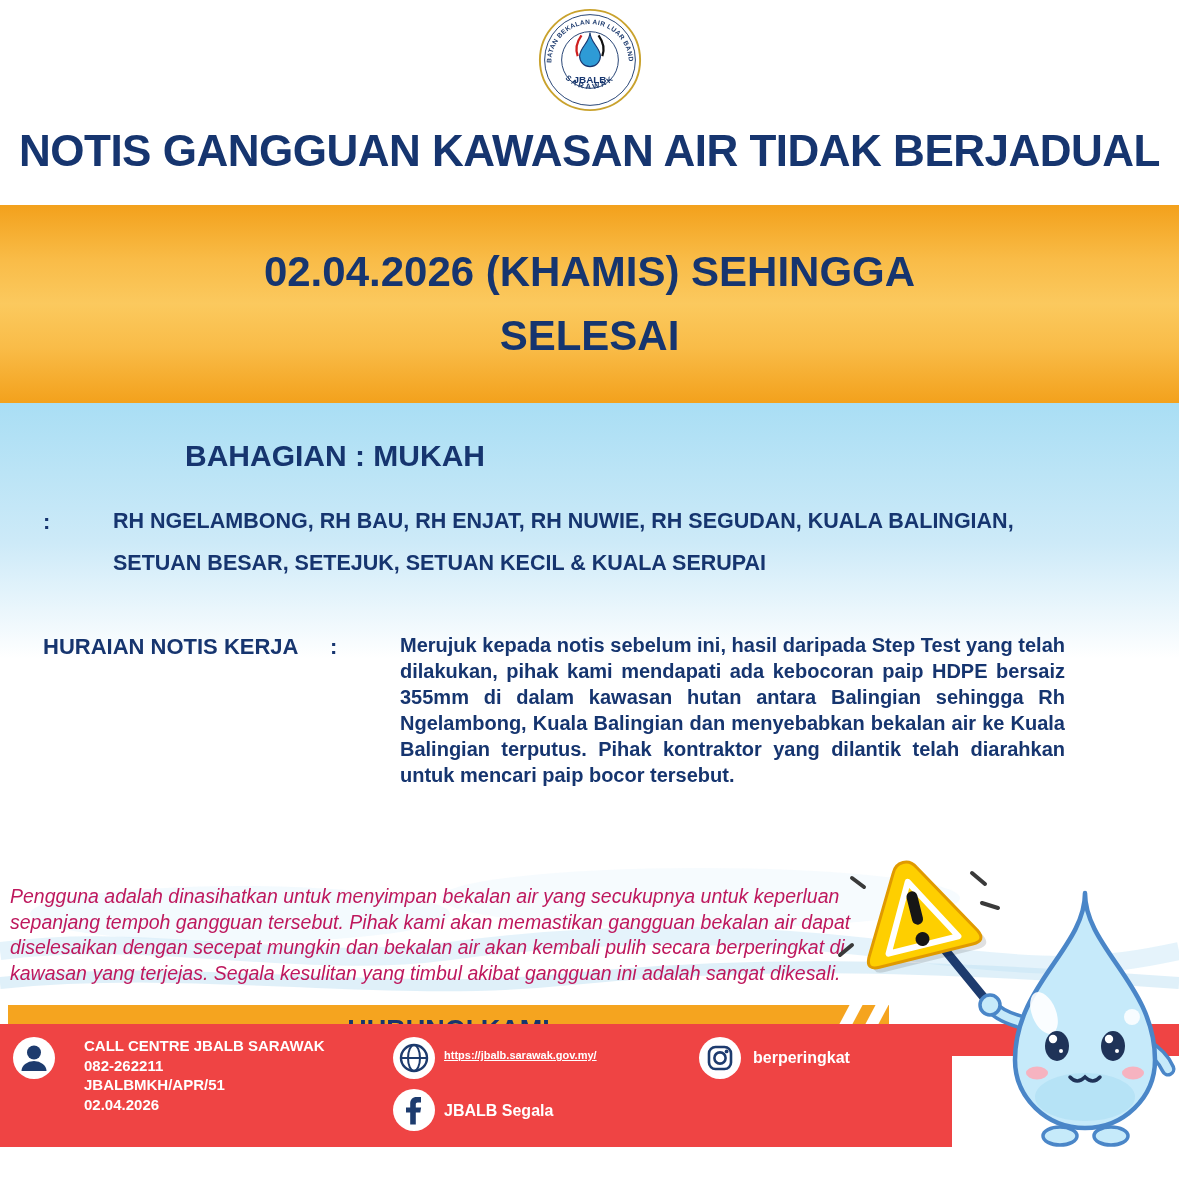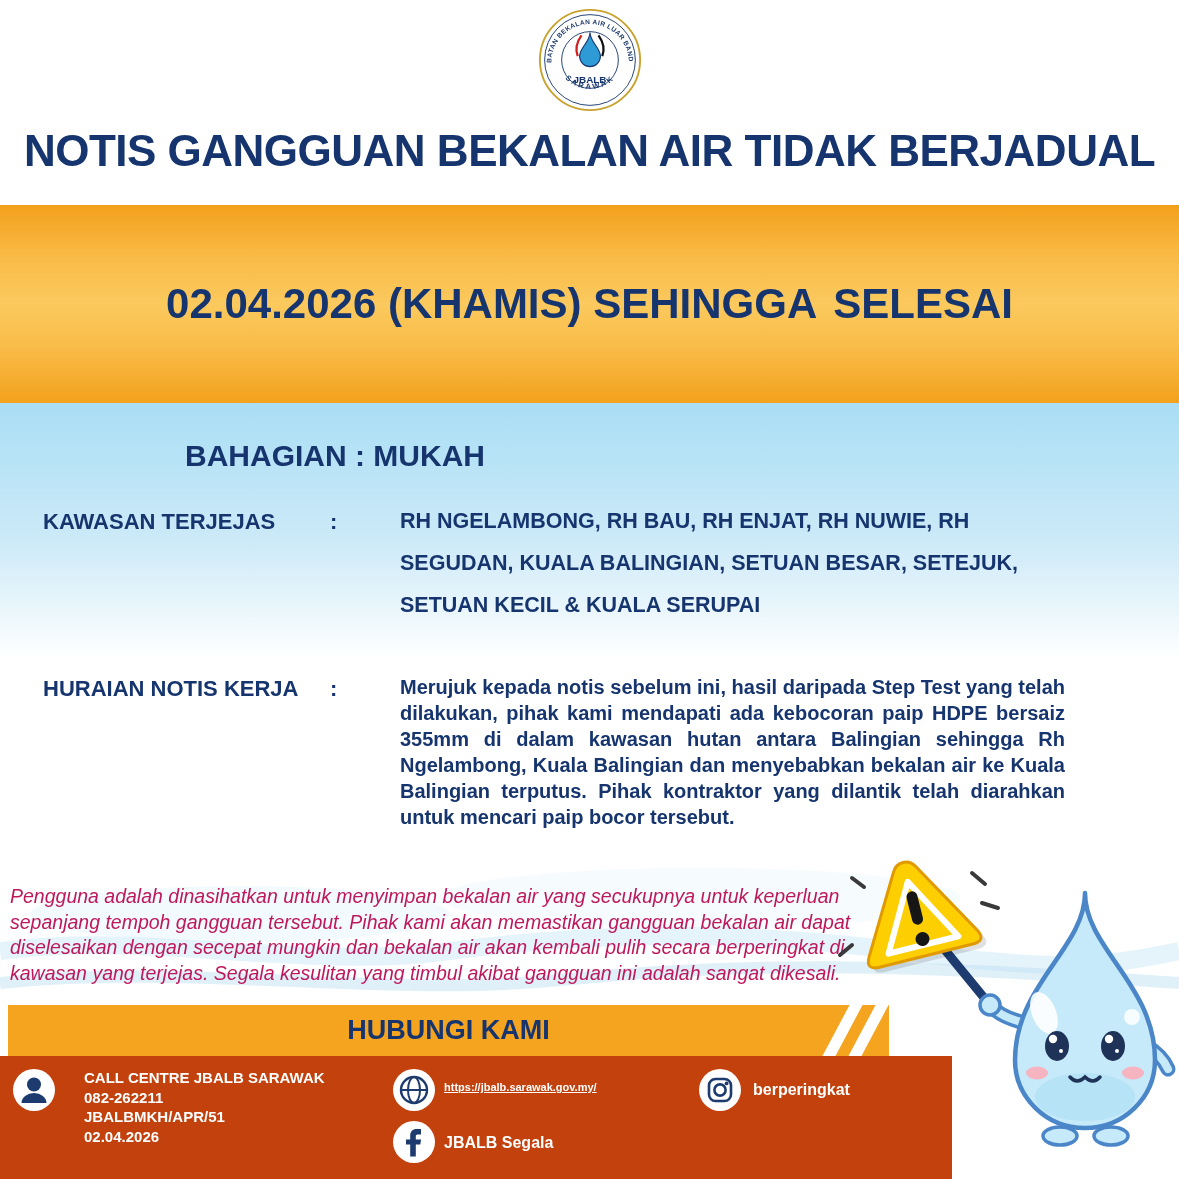--- a/index.html
+++ b/index.html
@@ -7,21 +7,21 @@
   .poster{position:relative;width:1179px;height:1179px;overflow:hidden;background:#ffffff;}
 
   
   .logo{position:absolute;top:8px;left:50%;transform:translateX(-50%);width:104px;height:104px;}
   .title{position:absolute;top:126px;left:0;width:100%;text-align:center;
          font-size:44px;font-weight:bold;color:#16356f;letter-spacing:-0.5px;}
 
   
   .date-banner{position:absolute;top:205px;left:0;width:100%;height:198px;
     background:linear-gradient(180deg,#f3a11c 0%,#f9bc48 28%,#fbc95e 50%,#f9bc48 72%,#f3a11c 100%);
-    display:flex;flex-direction:row;align-items:center;justify-content:center;gap:16px;
+    display:flex;flex-direction:column;align-items:center;justify-content:center;gap:16px;
     color:#16356f;font-weight:bold;font-size:42px;text-align:center;}
 
   
   .content{position:absolute;top:403px;left:0;width:100%;height:465px;
     background:linear-gradient(180deg,#a9def4 0%,#cdeaf8 30%,#ffffff 55%,#ffffff 100%);
     color:#16356f;font-weight:bold;}
   .region-row{display:flex;justify-content:space-between;padding:36px 150px 0 185px;font-size:30px;}
   .field{display:flex;padding-left:43px;padding-right:114px;}
   .field .flabel{width:287px;flex:none;font-size:22px;line-height:30px;}
   .field .fcolon{width:70px;flex:none;font-size:22px;line-height:30px;}
@@ -38,21 +38,21 @@
     font-style:italic;color:#be185d;font-size:19.5px;line-height:25.5px;}
 
   
   .hubungi{position:absolute;top:1005px;left:8px;width:881px;height:51px;background:#f5a41f;z-index:2;
     display:flex;align-items:center;justify-content:center;color:#16356f;font-weight:bold;font-size:27px;}
   .slash{position:absolute;top:0;height:51px;width:13px;background:#ffffff;transform:skewX(-28deg);}
   .slash.s1{right:40px;}
   .slash.s2{right:14px;}
 
   
-  .footer{position:absolute;top:1056px;left:0;width:100%;height:123px;background:#c2410c;z-index:2;color:#ffffff;}
+  .footer{position:absolute;top:1024px;left:0;width:100%;height:123px;background:#ef4444;z-index:2;color:#ffffff;}
   .white-patch{position:absolute;top:1056px;left:952px;width:227px;height:123px;background:#ffffff;z-index:3;}
   .f-icon{position:absolute;width:44px;height:44px;}
   .icon-person{left:12px;top:12px;}
   .icon-globe{left:392px;top:12px;}
   .icon-ig{left:698px;top:12px;}
   .icon-fb{left:392px;top:64px;}
   .cc-text{position:absolute;left:84px;top:12px;font-size:15px;font-weight:bold;line-height:19.5px;}
   .site-text{position:absolute;left:444px;top:25px;font-size:11px;font-weight:bold;text-decoration:underline;}
   .ig-text{position:absolute;left:753px;top:25px;font-size:16px;font-weight:bold;}
   .fb-text{position:absolute;left:444px;top:78px;font-size:16px;font-weight:bold;}
@@ -82,34 +82,33 @@
       </text>
       <g>
         <path d="M46,29 q-8,11 -4,22" stroke="#cf1f1f" stroke-width="2.4" fill="none"></path>
         <path d="M64,29 q8,11 4,22" stroke="#111111" stroke-width="2.4" fill="none"></path>
         <path d="M55,26 C55,36 44,42 44,51 A11,11 0 1,0 66,51 C66,42 55,36 55,26 Z" fill="#2e9bd6" stroke="#16356f" stroke-width="1.2"></path>
       </g>
       <text x="55" y="79" text-anchor="middle" font-size="10.5" font-weight="bold" fill="#16356f">JBALB</text>
     </svg>
   </div>
 
-  <div class="title">NOTIS GANGGUAN BEKALAN AIR TIDAK BERJADUAL</div>
+  <div class="title">NOTIS GANGGUAN KAWASAN AIR TIDAK BERJADUAL</div>
 
   <div class="date-banner">
     <div>02.04.2026 (KHAMIS) SEHINGGA</div>
     <div>SELESAI</div>
   </div>
 
   <div class="content">
     <div class="region-row">
       <div>BAHAGIAN : MUKAH</div>
     </div>
 
     <div class="field kawasan">
-      <div class="flabel">KAWASAN TERJEJAS</div>
       <div class="fcolon">:</div>
       <div class="fvalue">RH NGELAMBONG, RH BAU, RH ENJAT, RH NUWIE, RH SEGUDAN, KUALA BALINGIAN, SETUAN BESAR, SETEJUK, SETUAN KECIL &amp; KUALA SERUPAI</div>
     </div>
 
     <div class="field huraian">
       <div class="flabel">HURAIAN NOTIS KERJA</div>
       <div class="fcolon">:</div>
       <div class="fvalue">Merujuk kepada notis sebelum ini, hasil daripada Step Test yang telah dilakukan, pihak kami mendapati ada kebocoran paip HDPE bersaiz 355mm di dalam kawasan hutan antara Balingian sehingga Rh Ngelambong, Kuala Balingian dan menyebabkan bekalan air ke Kuala Balingian terputus. Pihak kontraktor yang dilantik telah diarahkan untuk mencari paip bocor tersebut.</div>
     </div>
   </div>

